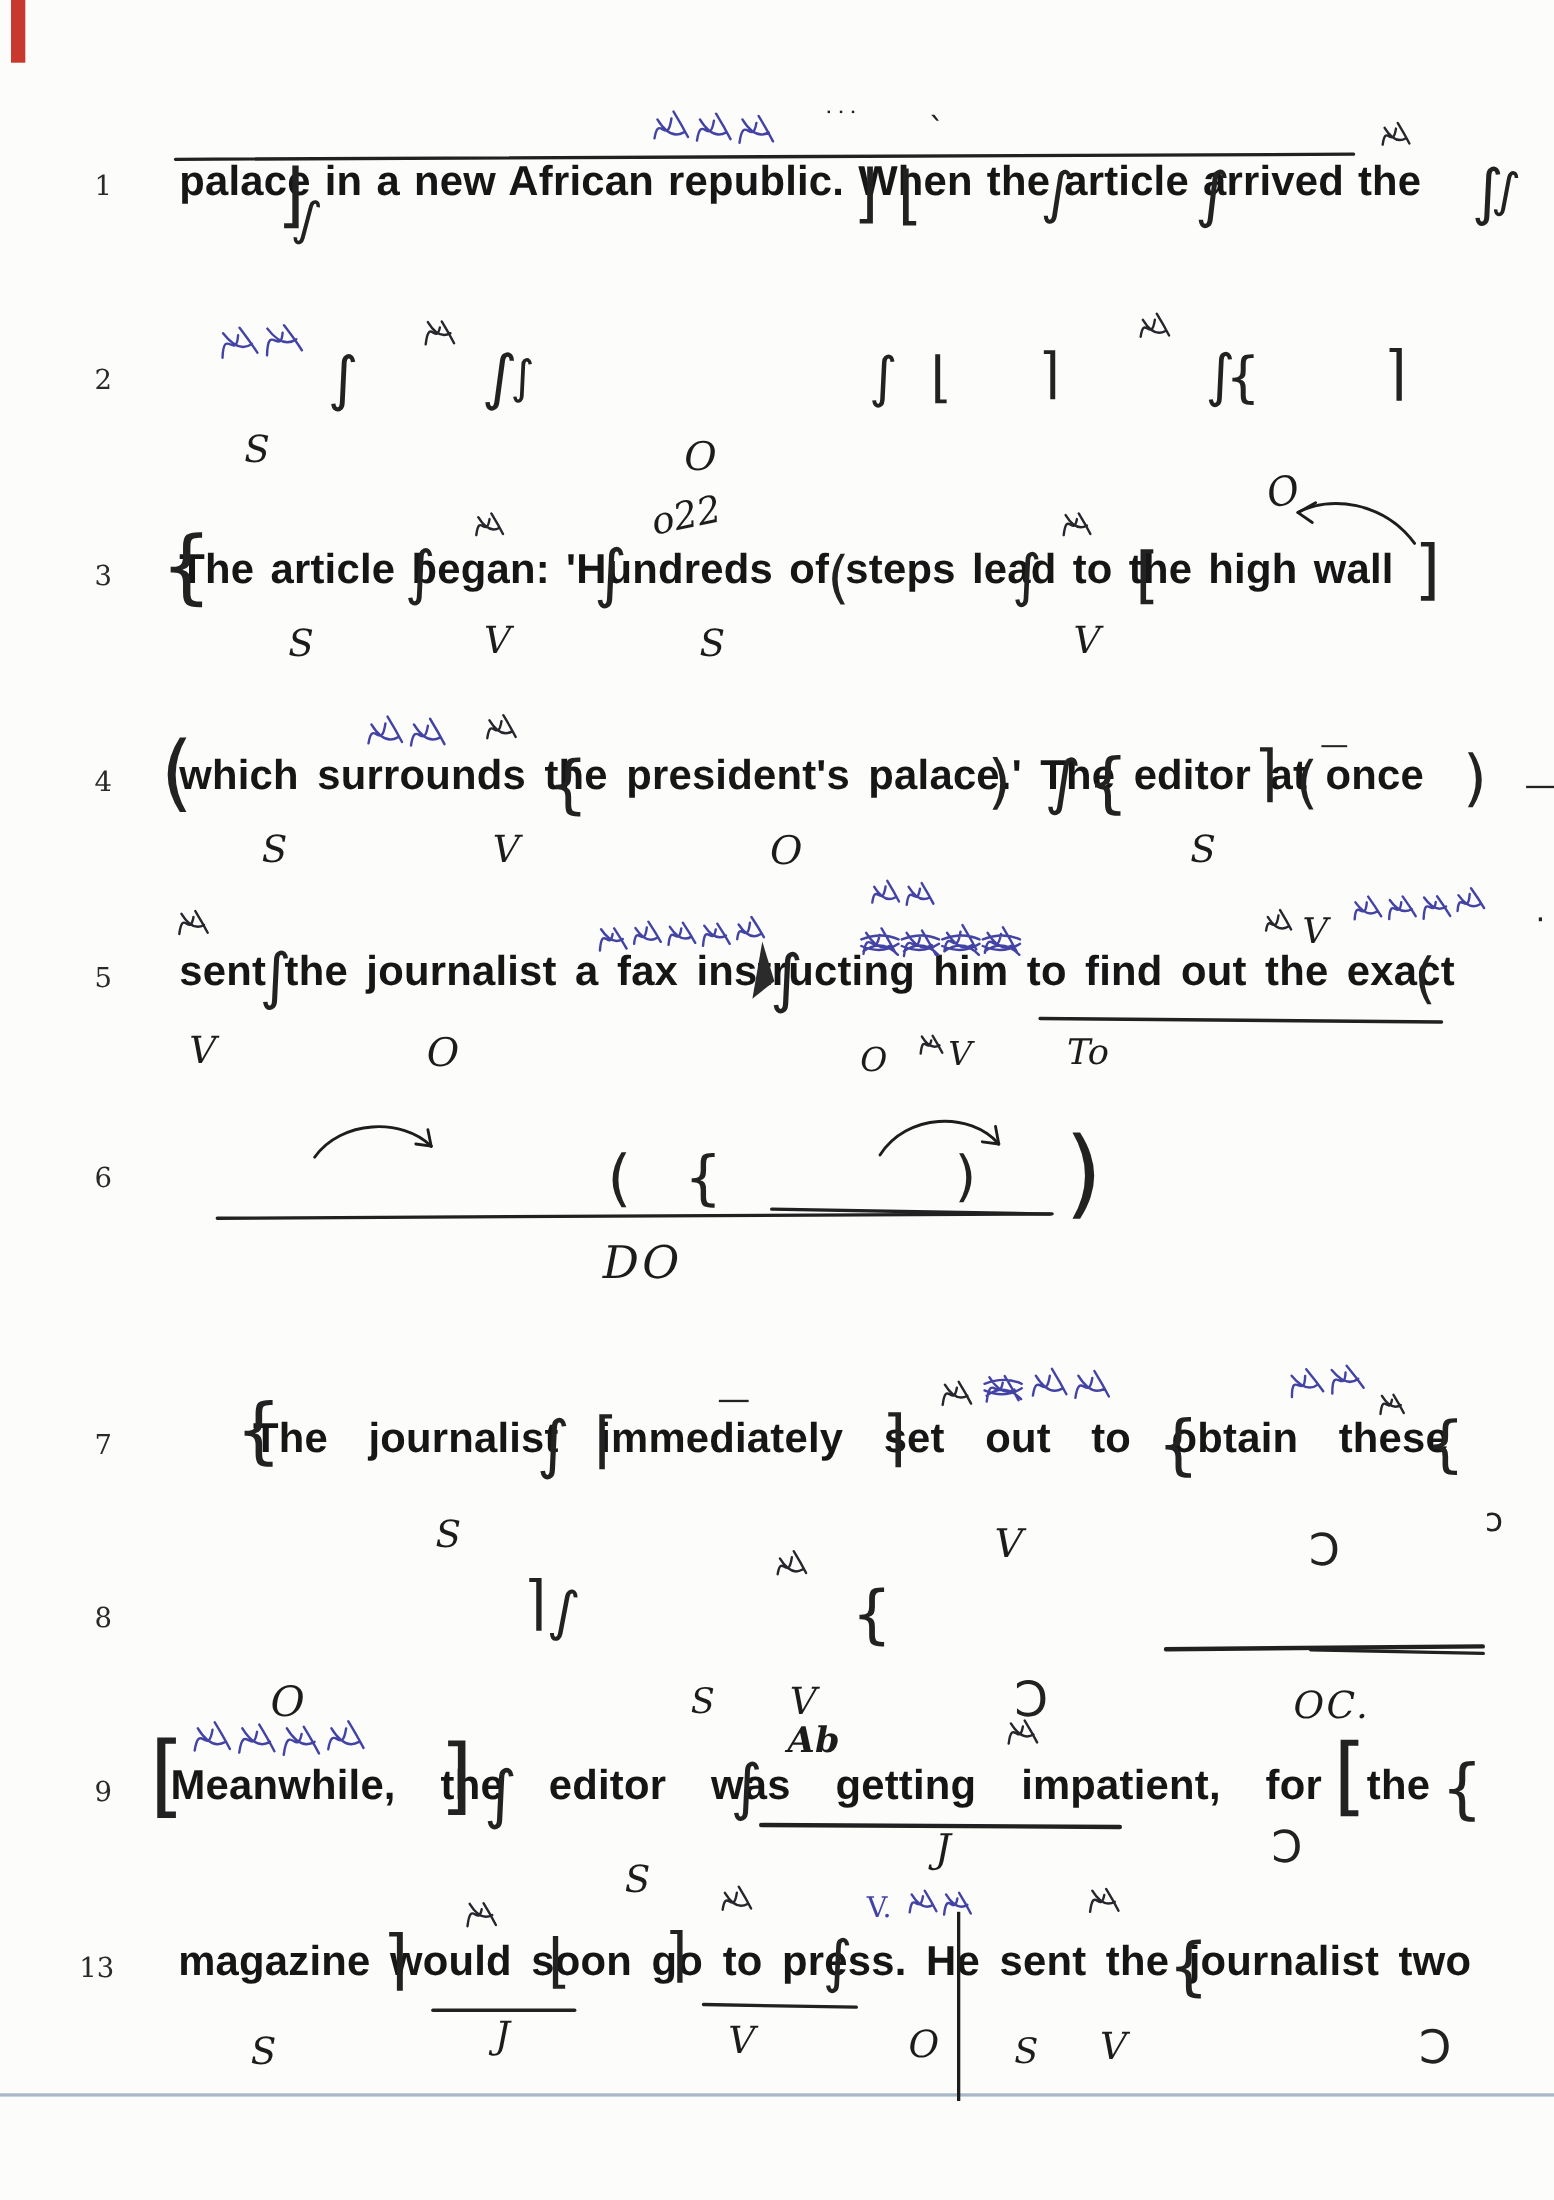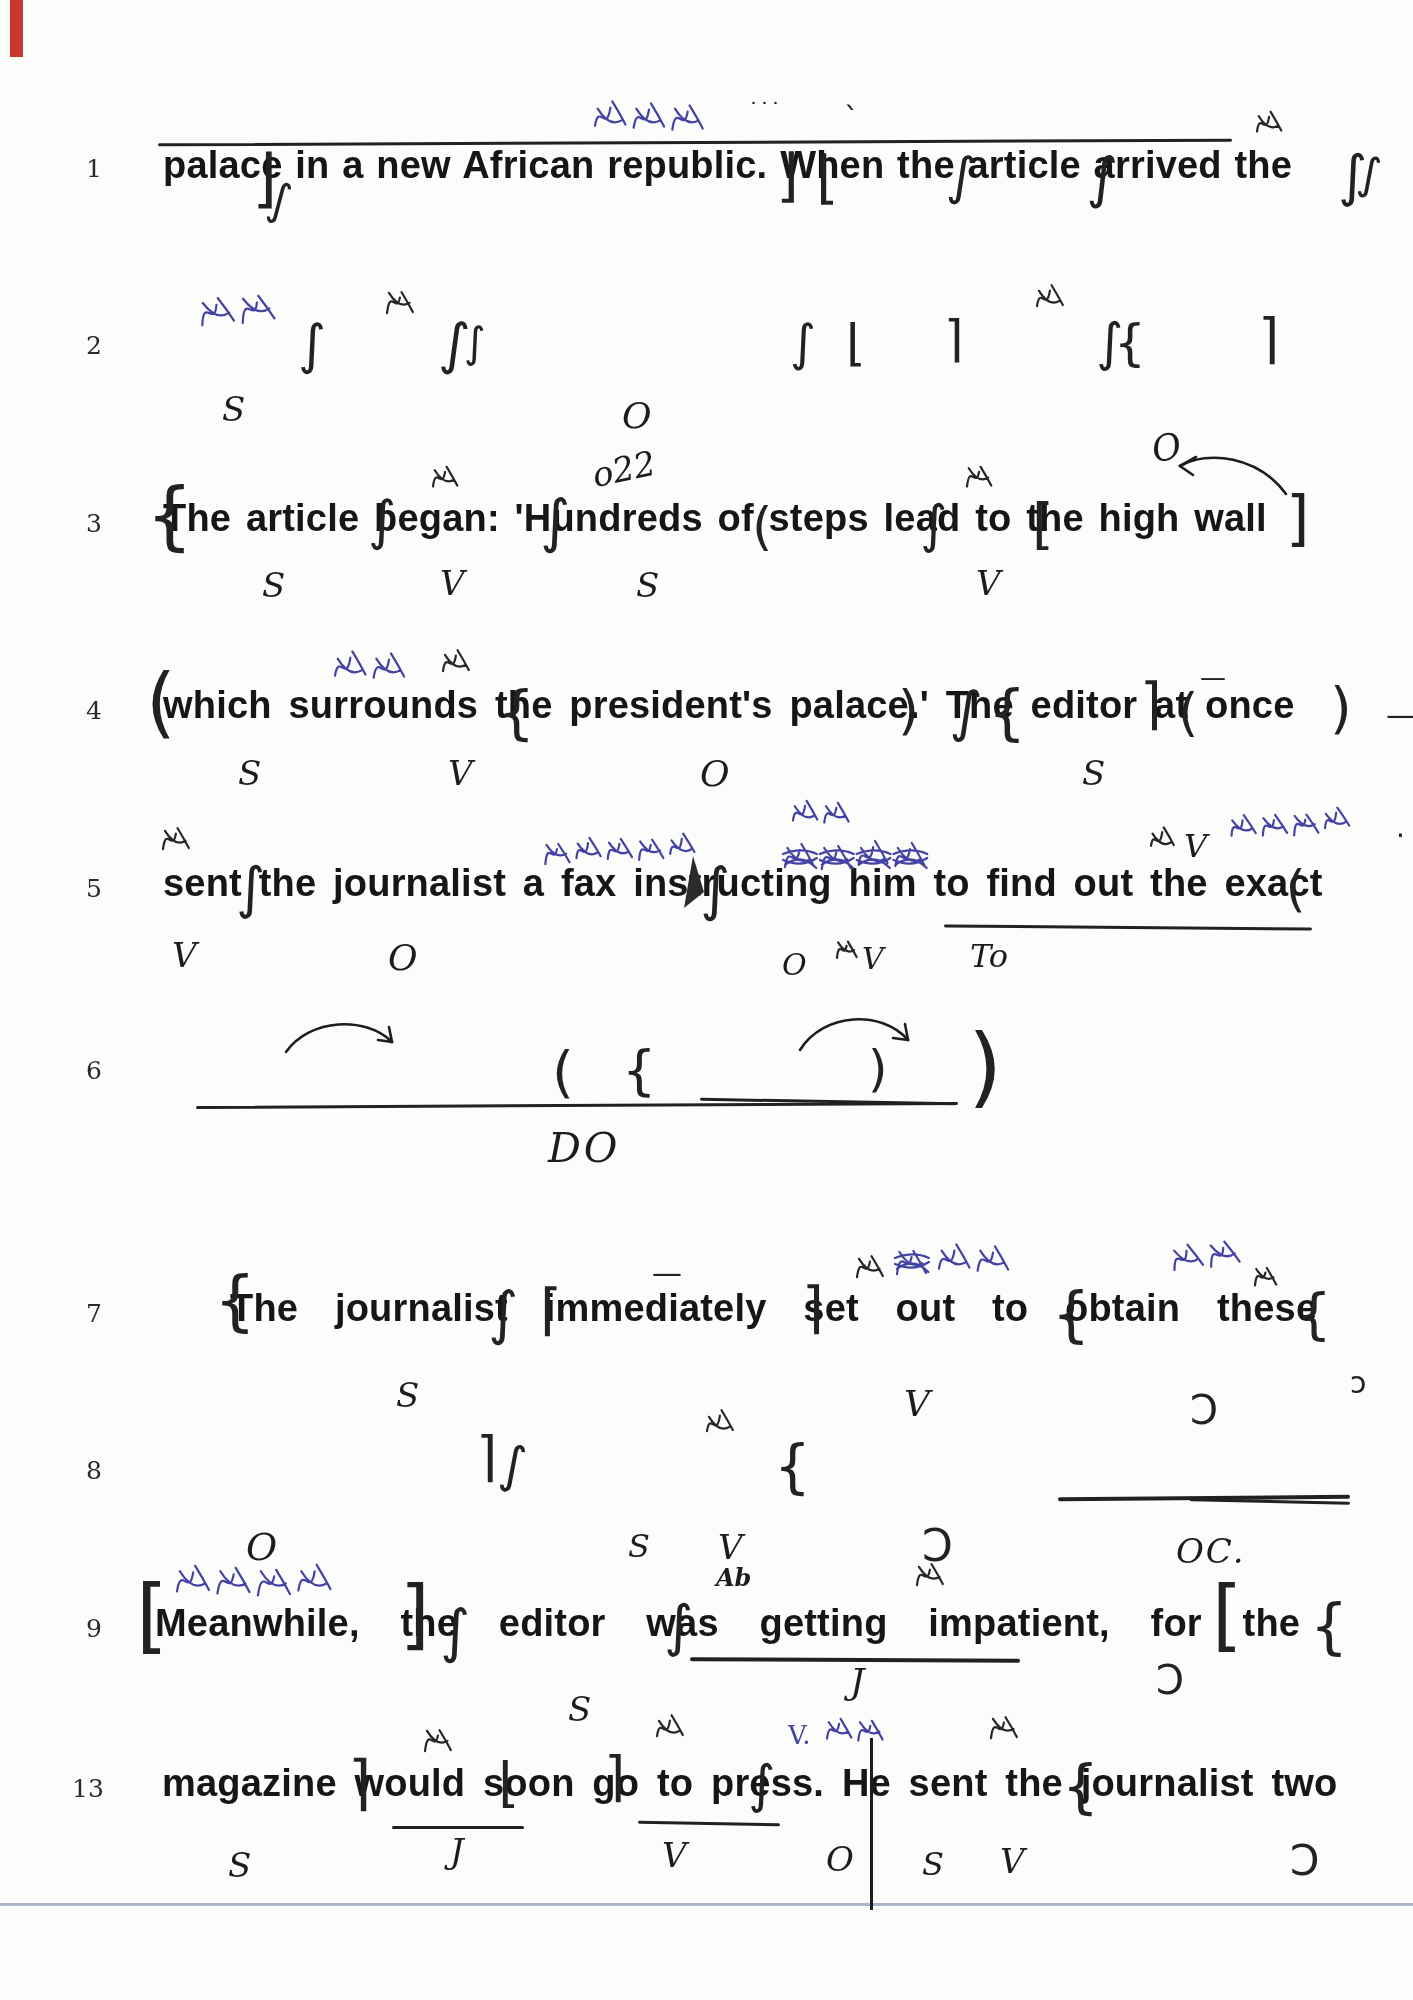--- a/index.html
+++ b/index.html
@@ -226,21 +226,21 @@
   <span class="num" style="left:86px;top:1616px;">9</span>
   <span class="txt" style="left:155px;top:1604px;word-spacing:30px;">Meanwhile, the editor was getting impatient, for the</span>
   <span class="hb" style="left:136px;top:1574px;font-size:82px;">[</span>
   <span class="ink blue" style="left:172px;top:1558px;" aria-label="与此同时"><svg width="167.92000000000002" height="50" viewBox="0 0 167.92000000000002 50">
         <path d="M5,33.32 C9.072,6.6 17.168,39.6 21.216,14.399999999999999 M7.857600000000001,13.2 q12.144,19.8 25.097600000000003,12.32 M23.240000000000002,7.800000000000001 q8.096000000000002,13.2 13.763200000000003,24.200000000000003 M45.480000000000004,35.32 C49.55200000000001,6.6 57.648,39.6 61.696000000000005,16.4 M48.3376,13.2 q12.144,19.8 25.097600000000003,12.32 M63.720000000000006,9.8 q8.096000000000002,13.2 13.763200000000003,24.200000000000003 M85.96000000000001,37.32 C90.03200000000001,6.6 98.12800000000001,39.6 102.17600000000002,18.4 M88.81760000000001,13.2 q12.144,19.8 25.097600000000003,12.32 M104.20000000000002,11.8 q8.096000000000002,13.2 13.763200000000003,24.200000000000003 M126.44000000000001,32.32 C130.512,6.6 138.608,39.6 142.656,13.399999999999999 M129.29760000000002,13.2 q12.144,19.8 25.097600000000003,12.32 M144.68,6.800000000000001 q8.096000000000002,13.2 13.763200000000003,24.200000000000003 " fill="none" stroke="currentColor" stroke-width="2.2" stroke-linecap="round"></path>
       </svg></span>
   <span class="hb" style="left:400px;top:1576px;font-size:76px;">]</span>
   <span class="hb" style="left:440px;top:1602px;font-size:58px;">∫</span>
   <span class="hb" style="left:664px;top:1598px;font-size:56px;">∫</span>
   <span class="hm" style="left:568px;top:1692px;font-size:34px;">S</span>
-  <span class="hm" style="left:716px;top:1566px;font-size:24px;font-weight:700;">Ab</span>
+  <span class="hm" style="left:716px;top:1566px;font-size:32px;font-weight:700;">Ab</span>
   <span class="ink" style="left:912px;top:1556px;" aria-label="支"><svg width="39.120000000000005" height="42" viewBox="0 0 39.120000000000005 42">
         <path d="M5,29.080000000000002 C7.968000000000001,5.3999999999999995 14.592,32.4 17.904000000000003,13.6 M6.974400000000001,10.799999999999999 q9.936000000000002,16.2 20.5344,10.080000000000002 M19.560000000000002,8.2 q6.624000000000001,10.799999999999999 11.260800000000001,19.8 " fill="none" stroke="currentColor" stroke-width="2.2" stroke-linecap="round"></path>
       </svg></span>
   <div class="uline" style="left:690px;top:1658px;width:330px;transform:rotate(0.3deg);height:4px;"></div>
   <span class="hm" style="left:850px;top:1664px;font-size:36px;">J</span>
   <span class="hb" style="left:1156px;top:1660px;font-size:40px;">Ɔ</span>
   <span class="hb" style="left:1212px;top:1576px;font-size:78px;">[</span>
   <span class="hb" style="left:1310px;top:1596px;font-size:60px;">{</span>
 
   <span class="num" style="left:72px;top:1776px;">13</span>

